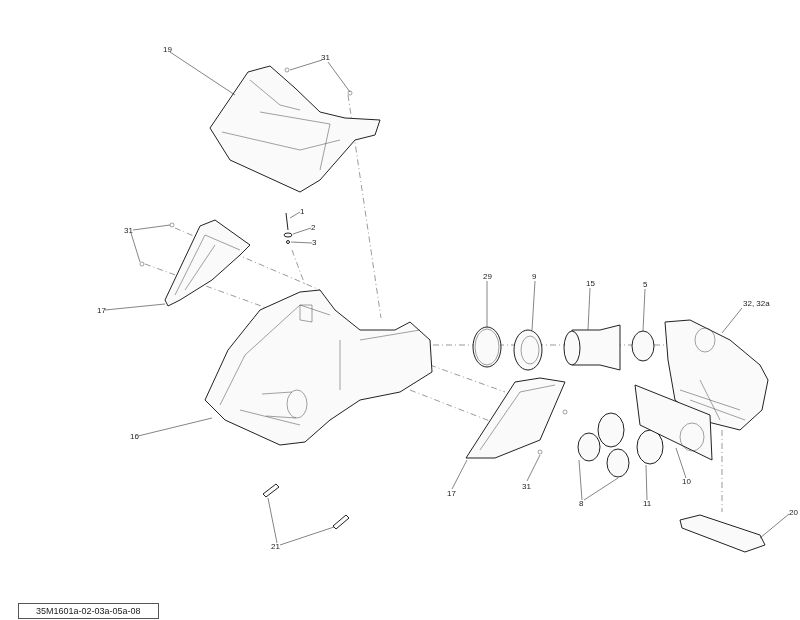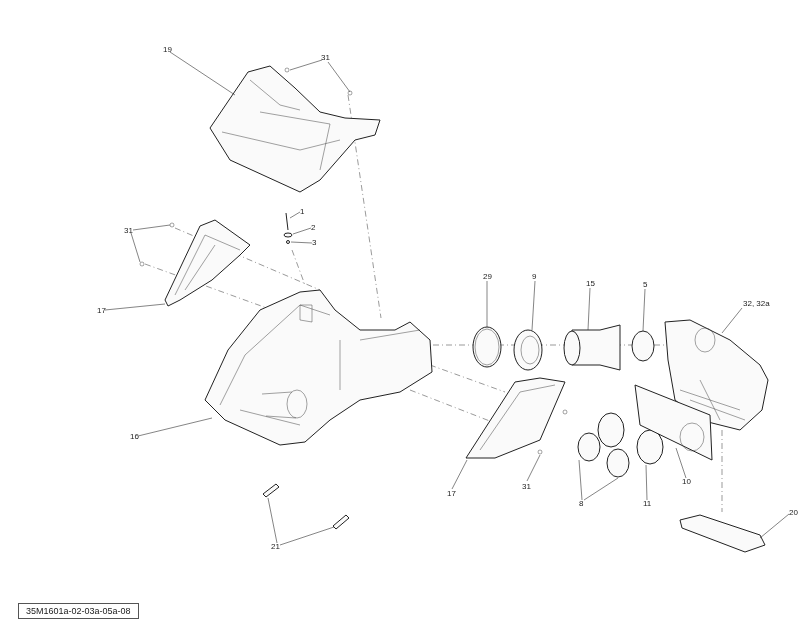--- a/index.html
+++ b/index.html
@@ -5,21 +5,21 @@
   html, body { margin: 0; padding: 0; background: #ffffff; }
   body { width: 800px; height: 620px; position: relative; overflow: hidden; font-family: "Liberation Sans", sans-serif; }
   #diagram { position: absolute; left: 0; top: 0; width: 800px; height: 620px; }
   .callout { font-family: "Liberation Sans", sans-serif; font-size: 8px; fill: #222; }
   .lead { stroke: #333; stroke-width: 0.6; fill: none; }
   .part { stroke: #222; stroke-width: 1; fill: #fafafa; }
   .thin { stroke: #444; stroke-width: 0.5; fill: none; }
   .dash { stroke: #555; stroke-width: 0.6; fill: none; stroke-dasharray: 6 3 1 3; }
   .doc-id {
     position: absolute; left: 18px; top: 603px; height: 14px; line-height: 14px;
-    border: 1px solid #555; padding: 0 7px; font-size: 9px; color: #222; background: #fff;
+    border: 1px solid #555; padding: 0 17px; font-size: 9px; color: #222; background: #fff;
     font-family: "Liberation Sans", sans-serif;
   }
 </style>
 </head>
 <body>
 
 <svg id="diagram" viewBox="0 0 800 620" xmlns="http://www.w3.org/2000/svg">
 
   <g>
     <path class="dash" d="M348 95 L381 318"></path>

